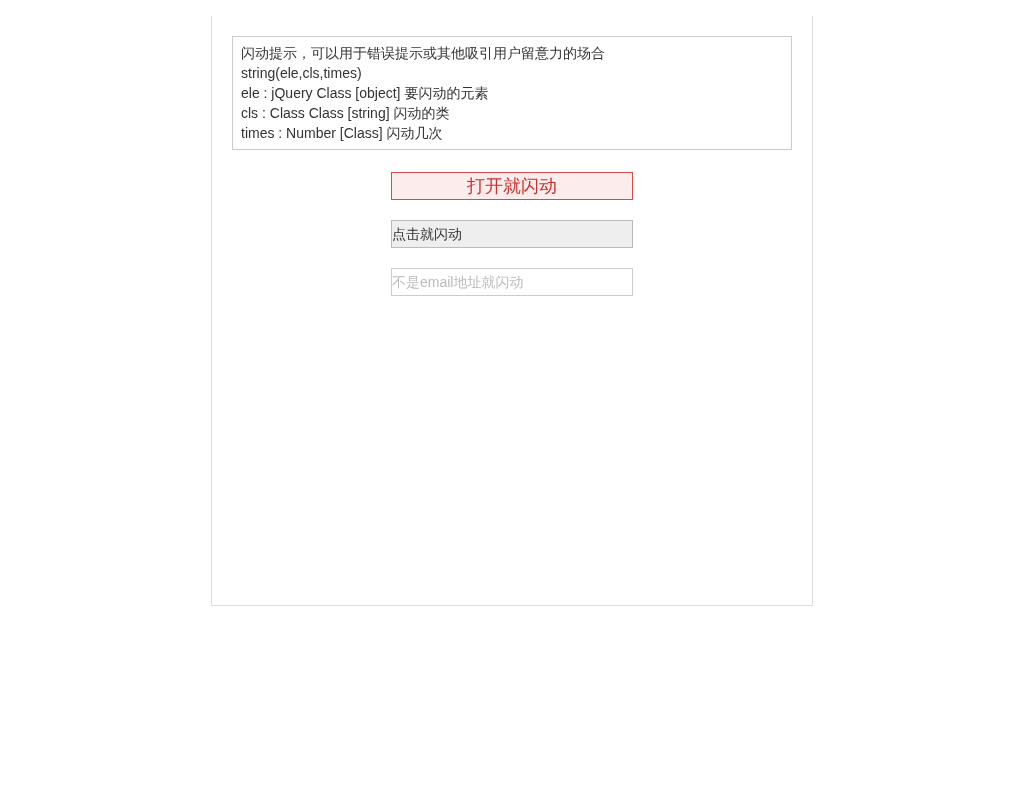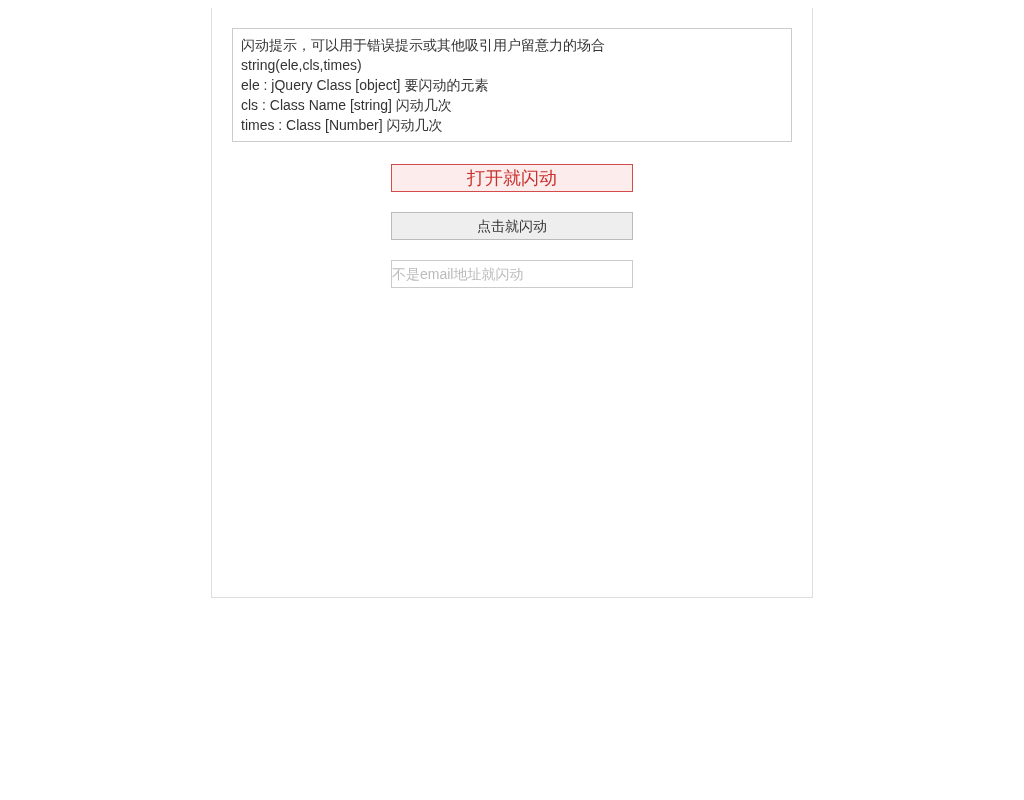--- a/index.html
+++ b/index.html
@@ -8,21 +8,21 @@
       box-sizing: border-box;
     }
     body {
       font-family: Arial, "Microsoft YaHei", sans-serif;
       font-size: 14px;
       background: #fff;
       color: #333;
     }
     .outer-container {
       width: 602px;
-      margin: 8px auto;
+      margin: 16px auto;
       border-left: 1px solid #ddd;
       border-right: 1px solid #ddd;
       border-bottom: 1px solid #ddd;
       min-height: 590px;
       padding: 20px;
     }
     .desc-box {
       border: 1px solid #ccc;
       padding: 6px 8px;
       margin-bottom: 22px;
@@ -48,21 +48,21 @@
       color: #c9302c;
       cursor: pointer;
       font-size: 18px;
       margin-bottom: 20px;
     }
     .btn-default {
       display: block;
       width: 100%;
       height: 28px;
       line-height: 26px;
-      text-align: center;
+      text-align: left;
       border: 1px solid #bbb;
       background: #eeeeee;
       color: #333;
       cursor: pointer;
       font-size: 14px;
       margin-bottom: 20px;
     }
     .text-input {
       display: block;
       width: 100%;
@@ -77,22 +77,22 @@
     }
   </style>
 </head>
 <body>
 
 <div class="outer-container">
   <div class="desc-box">
     <p>闪动提示，可以用于错误提示或其他吸引用户留意力的场合</p>
     <p>string(ele,cls,times)</p>
     <p>ele : jQuery Class [object] 要闪动的元素</p>
-    <p>cls : Class Name [string] 闪动几次</p>
-    <p>times : Class [Number] 闪动几次</p>
+    <p>cls : Class Class [string] 闪动的类</p>
+    <p>times : Number [Class] 闪动几次</p>
   </div>
 
   <div class="controls">
     <button class="btn-error">打开就闪动</button>
     <button class="btn-default">点击就闪动</button>
     <input type="text" class="text-input" placeholder="不是email地址就闪动" style="">
   </div>
 </div>
 
 </body></html>

